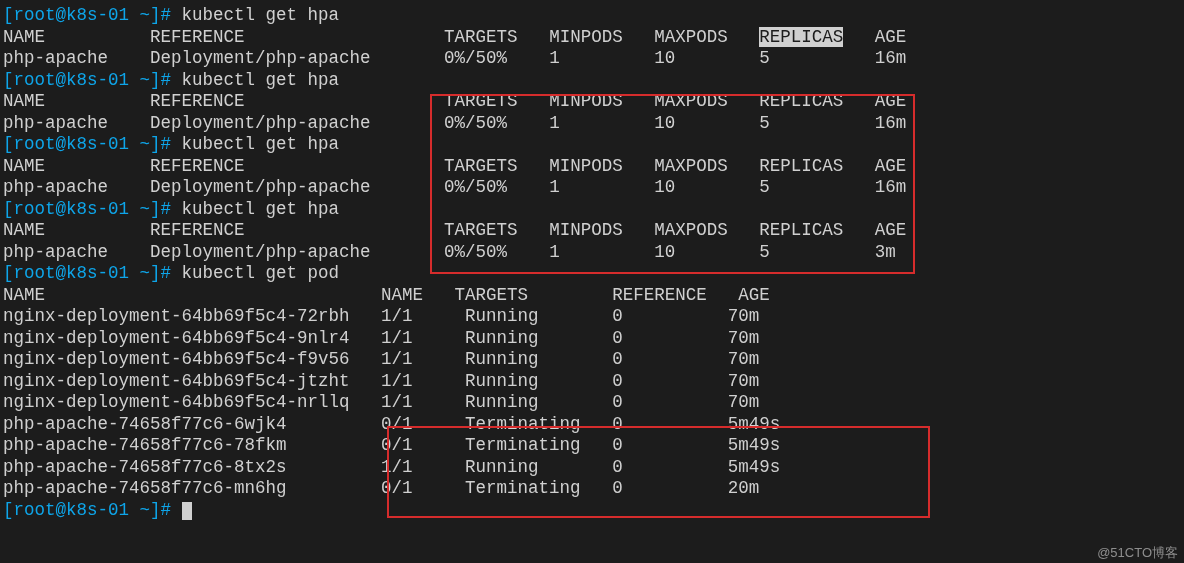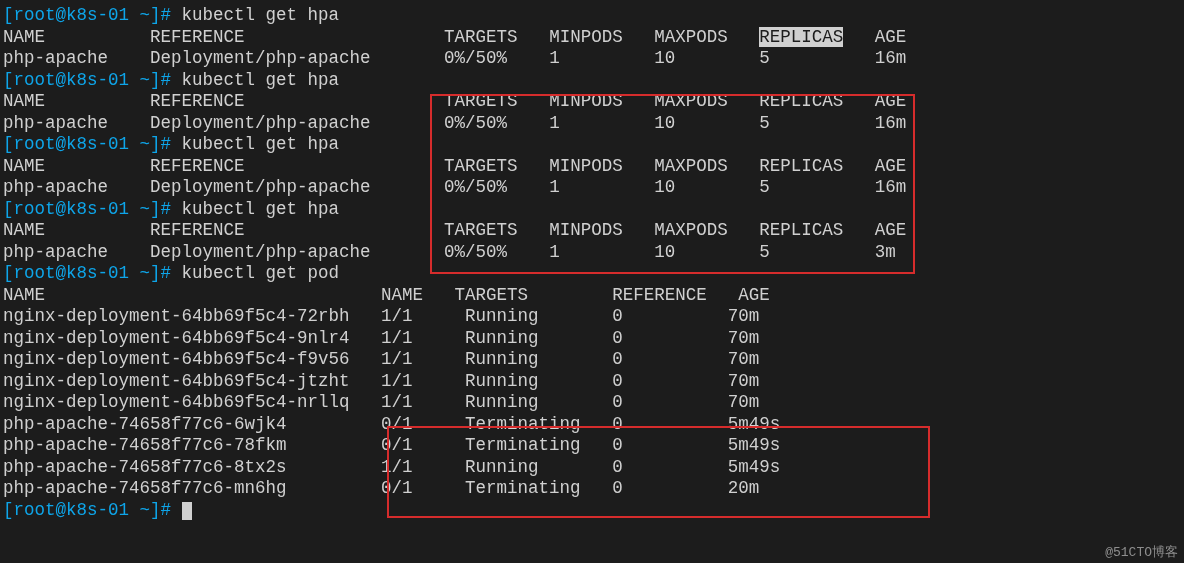--- a/index.html
+++ b/index.html
@@ -31,21 +31,21 @@
     pointer-events: none;
   }
   .box1 { left: 430px; top: 94px;  width: 485px; height: 180px; }
   .box2 { left: 387px; top: 426px; width: 543px; height: 92px; }
   .watermark {
     position: absolute;
     right: 6px;
     bottom: 2px;
     color: #bebebe;
     font-size: 13px;
-    font-family: Liberation Mono, monospace;
+    font-family: Liberation Sans, sans-serif;
     opacity: 0.7;
   }
 </style>
 </head>
 <body>
 
 <div class="term"><span class="prompt-br">[root@k8s-01 ~]# </span><span>kubectl get hpa</span>
 <span>NAME</span>          <span>REFERENCE</span>                   <span>TARGETS</span>   <span>MINPODS</span>   <span>MAXPODS</span>   <span class="hl-inverse">REPLICAS</span>   <span>AGE</span>
 <span>php-apache</span>    <span>Deployment/php-apache</span>       <span>0%/50%</span>    <span>1</span>         <span>10</span>        <span>5</span>          <span>16m</span>
 <span class="prompt-br">[root@k8s-01 ~]# </span><span>kubectl get hpa</span>

